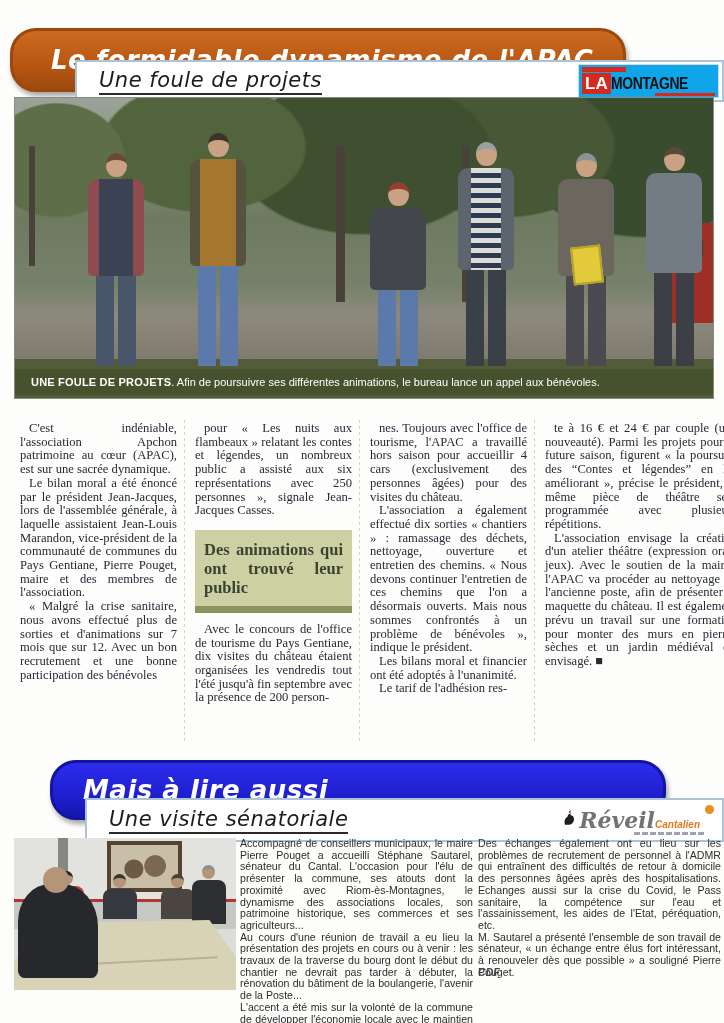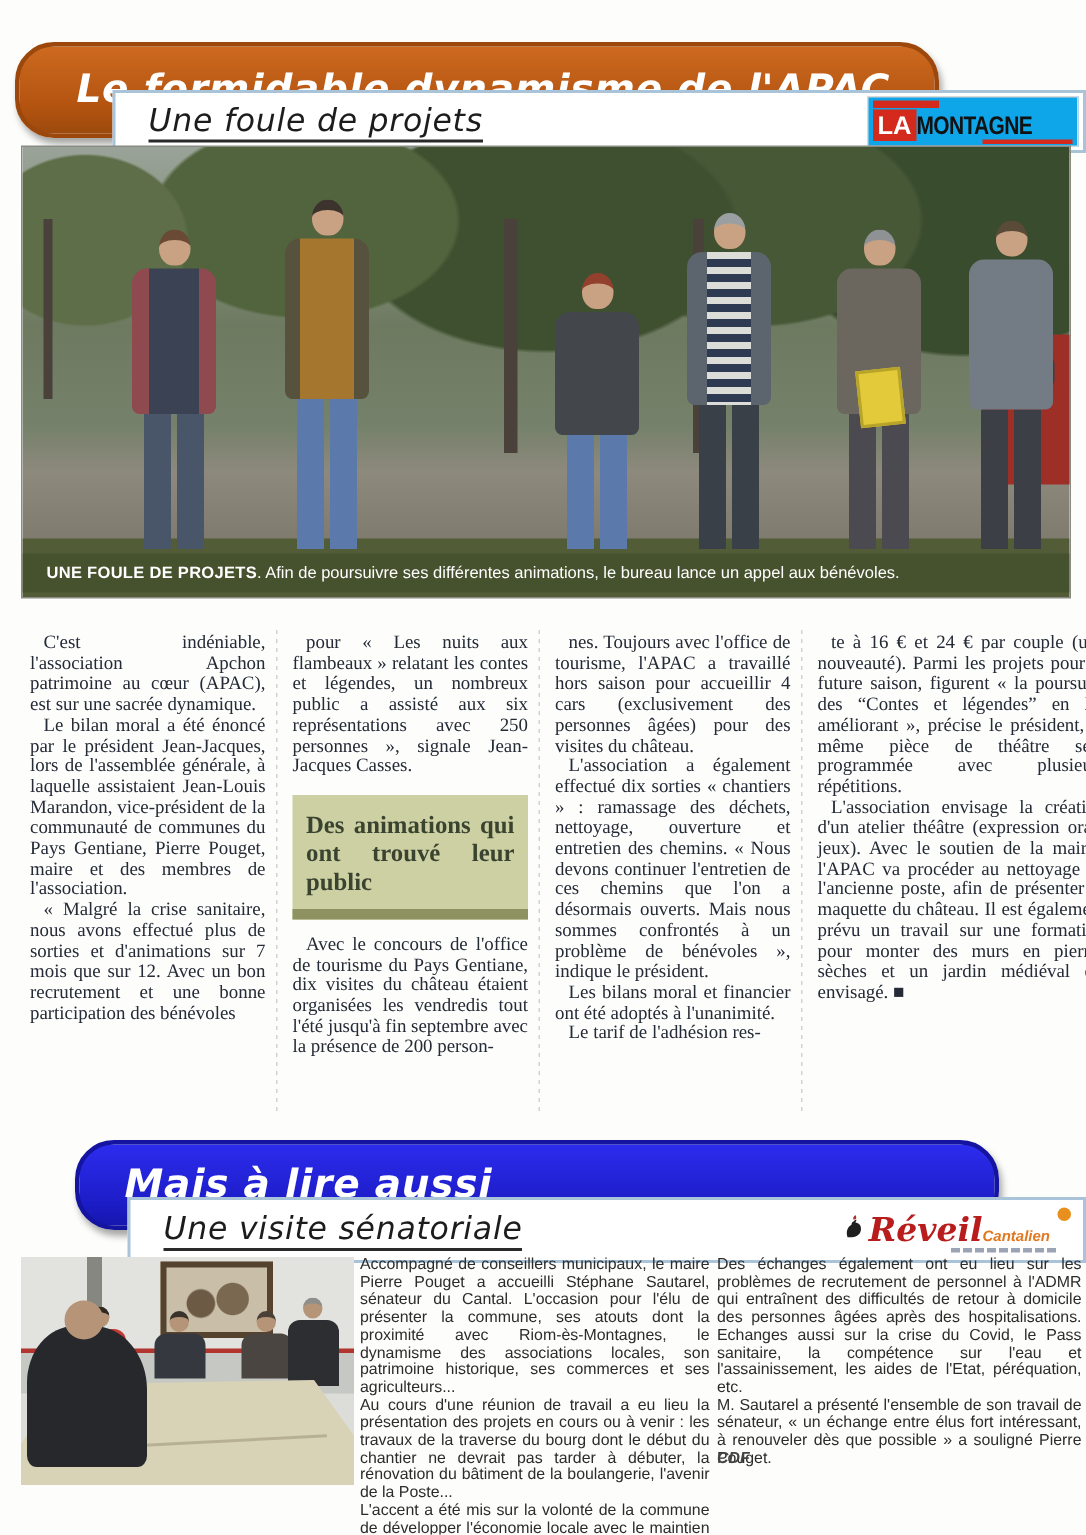--- a/index.html
+++ b/index.html
@@ -28,21 +28,21 @@
   .lm-topbar{width:44px;height:5px;background:#d42a1e;margin-bottom:1px;}
   .lm-row{display:flex;align-items:stretch;height:21px;}
   .lm-la{background:#d42a1e;color:#fff;font-weight:bold;font-size:17px;line-height:21px;padding:0 3px;
          font-family:"Liberation Sans",sans-serif;}
   .lm-name{color:#111;font-weight:bold;font-size:17px;line-height:21px;transform:scaleX(.82);transform-origin:left;
            letter-spacing:-.5px;white-space:nowrap;}
   .lm-underline{position:absolute;right:3px;bottom:1px;width:60px;height:3px;background:#d42a1e;}
 
   
   .rv-logo{margin-right:8px;display:flex;align-items:center;position:relative;padding:2px 14px 2px 2px;}
-  .rv-name{font-family:"DejaVu Serif",serif;font-style:italic;font-weight:bold;font-size:22px;color:#b91c1c;margin-left:2px;}
+  .rv-name{font-family:"DejaVu Serif",serif;font-style:italic;font-weight:bold;font-size:22px;color:#737373;margin-left:2px;}
   .rv-suffix{font-style:italic;font-weight:bold;font-size:10px;color:#e07820;margin-left:0;margin-top:8px;}
   .rv-dot{position:absolute;right:0;top:0;width:9px;height:9px;border-radius:50%;background:#e8901e;}
   .rv-lines{position:absolute;right:10px;bottom:0;width:70px;height:3px;background:repeating-linear-gradient(90deg,#9aa4b4 0 6px,transparent 6px 8px);}
 
   
   #photo1{position:absolute;left:14px;top:97px;width:698px;height:300px;border:1px solid #8a8a84;overflow:hidden;}
   .scene{position:absolute;inset:0;background:linear-gradient(#9aa398 0%,#8a9582 16%,#6d7a60 40%,#75816a 62%,#8d897d 72%,#7e7a6e 88%,#6c6f5a 100%);}
   .canopy{position:absolute;left:0;right:0;top:0;height:74%;background:
     radial-gradient(ellipse 16% 42% at 6% 28%,#5d6e48 0 60%,transparent 62%),
     radial-gradient(ellipse 24% 48% at 27% 22%,#52643e 0 60%,transparent 62%),

